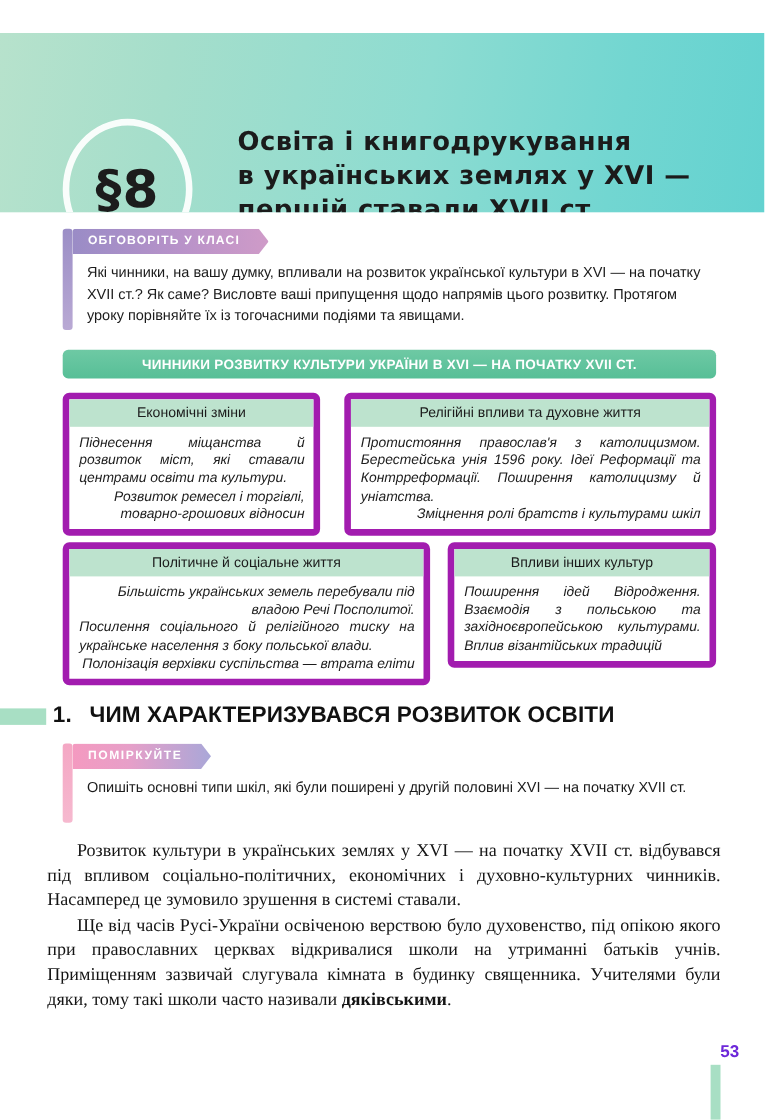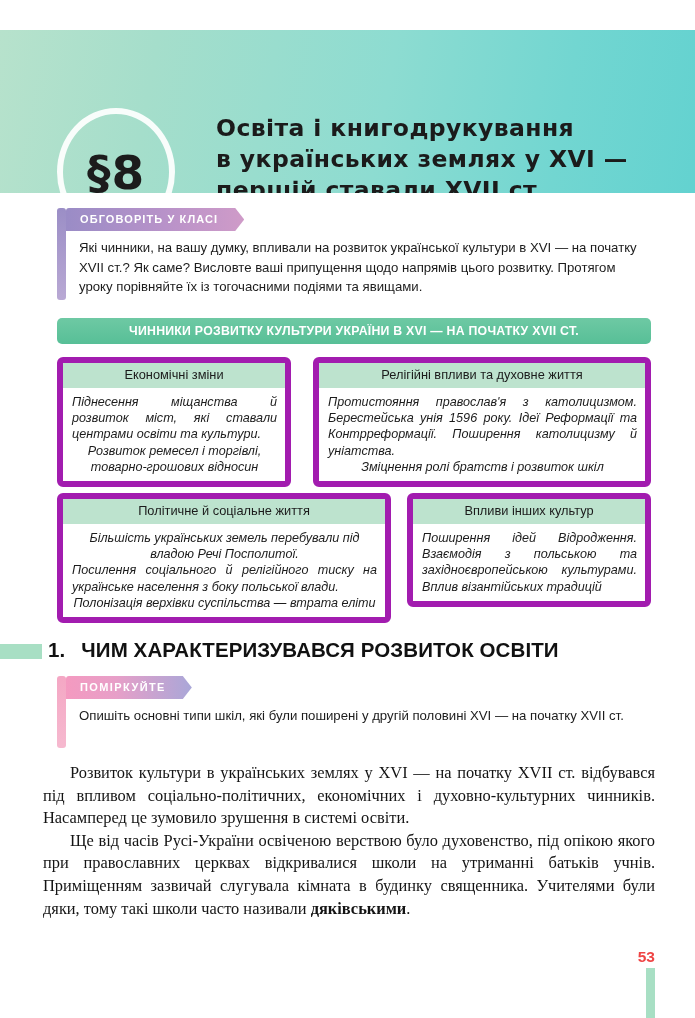--- a/index.html
+++ b/index.html
@@ -134,21 +134,21 @@
     color: #1b1b1b;
   }
   .fbox-body {
     padding: 6px 8px 6px 9px;
     font-size: 12.6px;
     line-height: 16.2px;
     color: #1c1c1c;
     text-align: justify;
     font-style: italic;
   }
-  .fbox-body .nj { display: block; text-align: center; }
+  .fbox-body .nj { display: block; text-align: right; }
 
   #box-econ     { left: 57px;  top: 357px; width: 234px; }
   #box-relig    { left: 313px; top: 357px; width: 338px; }
   #box-politic  { left: 57px;  top: 493px; width: 334px; }
   #box-cultures { left: 407px; top: 493px; width: 244px; }
 
   
   .sec-chip {
     position: absolute;
     left: 0; top: 644px;
@@ -178,24 +178,24 @@
     color: #141414;
     text-align: justify;
   }
   .prose p { margin: 0; text-indent: 27px; }
   .prose p + p { margin-top: 0; }
   .prose b { font-weight: 700; }
 
   
   .page-num {
     position: absolute;
-    right: 40px; top: 948px;
+    right: 23px; top: 948px;
     font-size: 15.5px;
     font-weight: 700;
-    color: #ef4444;
+    color: #6d28d9;
   }
   .page-rule {
     position: absolute;
     right: 40px; top: 968px;
     width: 9px; height: 50px;
     background: #a8dfc4;
   }
 </style>
 </head>
 <body>
@@ -223,21 +223,21 @@
   <div class="fbox-body">
     <span>Піднесення міщанства й розвиток міст, які ставали центрами освіти та культури.</span>
     <span class="nj">Розвиток ремесел і торгівлі, товарно-грошових відносин</span>
   </div>
 </div>
 
 <div class="fbox" id="box-relig">
   <div class="fbox-head">Релігійні впливи та духовне життя</div>
   <div class="fbox-body">
     <span>Протистояння православ'я з католицизмом. Берестейська унія 1596 року. Ідеї Реформації та Контрреформації. Поширення католицизму й уніатства.</span>
-    <span class="nj">Зміцнення ролі братств і розвиток шкіл</span>
+    <span class="nj">Зміцнення ролі братств і культурами шкіл</span>
   </div>
 </div>
 
 <div class="fbox" id="box-politic">
   <div class="fbox-head">Політичне й соціальне життя</div>
   <div class="fbox-body">
     <span class="nj">Більшість українських земель перебували під владою Речі Посполитої.</span>
     <span>Посилення соціального й релігійного тиску на українське населення з боку польської влади.</span>
     <span class="nj">Полонізація верхівки суспільства — втрата еліти</span>
   </div>
@@ -255,18 +255,18 @@
   <span class="sec-index">1.</span><span>ЧИМ ХАРАКТЕРИЗУВАВСЯ РОЗВИТОК ОСВІТИ</span>
 </div>
 
 <div class="callout" id="think-callout">
   <div class="callout-bar"></div>
   <div class="callout-tag">ПОМІРКУЙТЕ</div>
   <div class="callout-body">Опишіть основні типи шкіл, які були поширені у другій половині XVI — на початку XVII ст.</div>
 </div>
 
 <div class="prose">
-  <p>Розвиток культури в українських землях у XVI — на початку XVII ст. відбувався під впливом соціально-політичних, економічних і духовно-культурних чинників. Насамперед це зумовило зрушення в системі освіти.</p>
+  <p>Розвиток культури в українських землях у XVI — на початку XVII ст. відбувався під впливом соціально-політичних, економічних і духовно-культурних чинників. Насамперед це зумовило зрушення в системі ставали.</p>
   <p><span>Ще від часів Русі-України освіченою верствою було духовенство, під опікою якого при православних церквах відкривалися школи на утриманні батьків учнів. Приміщенням зазвичай слугувала кімната в будинку священника. Учителями були дяки, тому такі школи часто називали </span><b>дяківськими</b><span>.</span></p>
 </div>
 
 <div class="page-num">53</div>
 <div class="page-rule"></div>
 
 </body></html>

